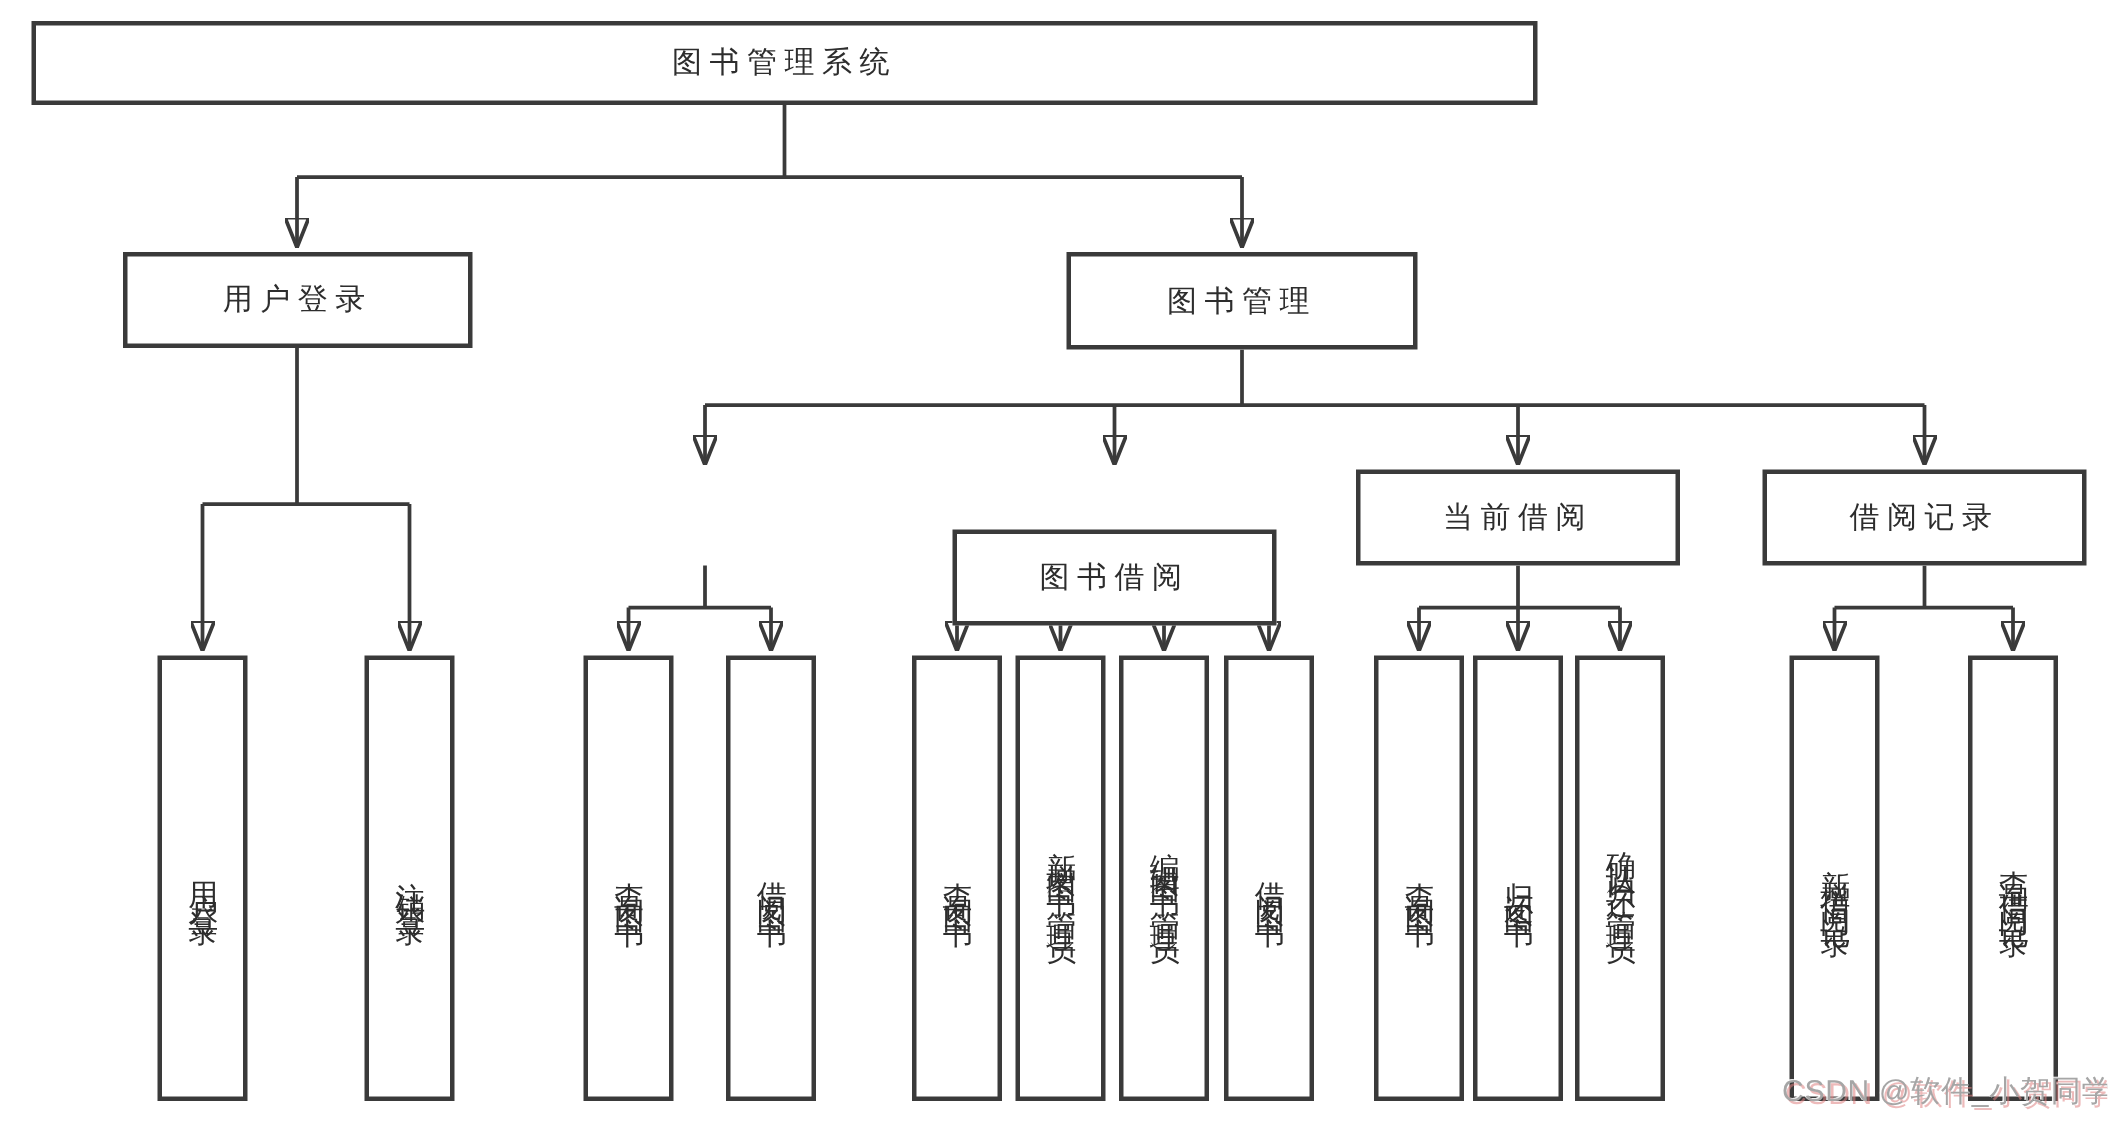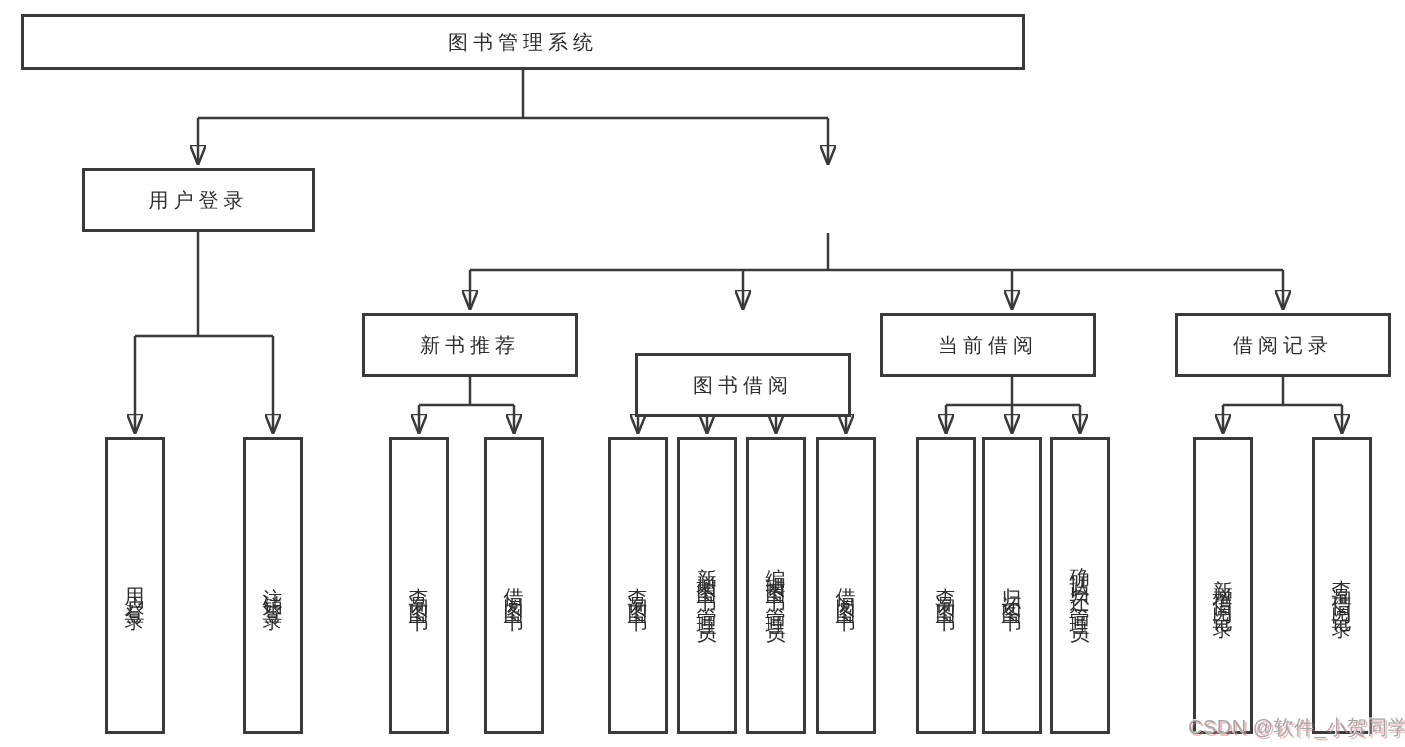--- a/index.html
+++ b/index.html
@@ -96,24 +96,24 @@
       <path d="M1283,377 L1283,405"></path>
       <path d="M1223,405 L1342,405"></path>
       <path d="M1223,405 L1223,433" marker-end="url(#arw)"></path>
       <path d="M1342,405 L1342,433" marker-end="url(#arw)"></path>
     </g>
   </svg>
 
   <div class="node lvl-root" style="left:21px; top:14px; width:1004px; height:56px;">图书管理系统</div>
 
   <div class="node" style="left:82px; top:168px; width:233px; height:64px;">用户登录</div>
+  <div class="node" style="left:711px; top:168px; width:234px; height:65px;">图书管理</div>
 
-  <div class="node" style="left:362px; top:313px; width:216px; height:64px;">新书推荐</div>
   <div class="node" style="left:635px; top:313px; width:216px; height:64px;margin-top:40px;">图书借阅</div>
-  <div class="node" style="left:880px; top:313px; width:216px; height:64px;">当前借阅</div>
+  <div class="node" style="left:904px; top:313px; width:216px; height:64px;">当前借阅</div>
   <div class="node" style="left:1175px; top:313px; width:216px; height:64px;">借阅记录</div>
 
   <div class="node vert" style="left:105px; top:437px; width:60px; height:297px;">用户登录</div>
   <div class="node vert" style="left:243px; top:437px; width:60px; height:297px;">注销登录</div>
 
   <div class="node vert" style="left:389px; top:437px; width:60px; height:297px;">查询图书</div>
   <div class="node vert" style="left:484px; top:437px; width:60px; height:297px;">借阅图书</div>
 
   <div class="node vert" style="left:608px; top:437px; width:60px; height:297px;">查询图书</div>
   <div class="node vert" style="left:677px; top:437px; width:60px; height:297px;">新增图书（管理员）</div>

